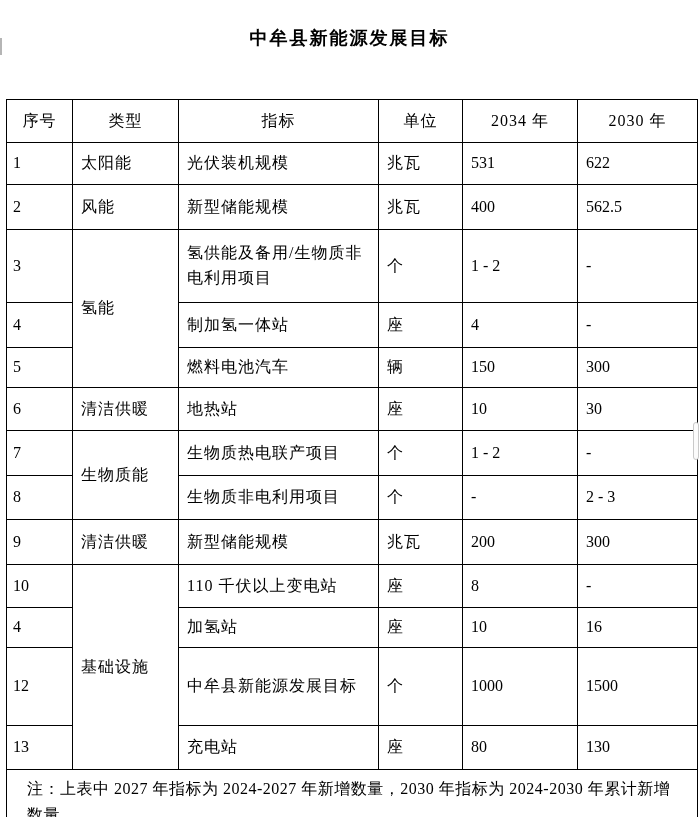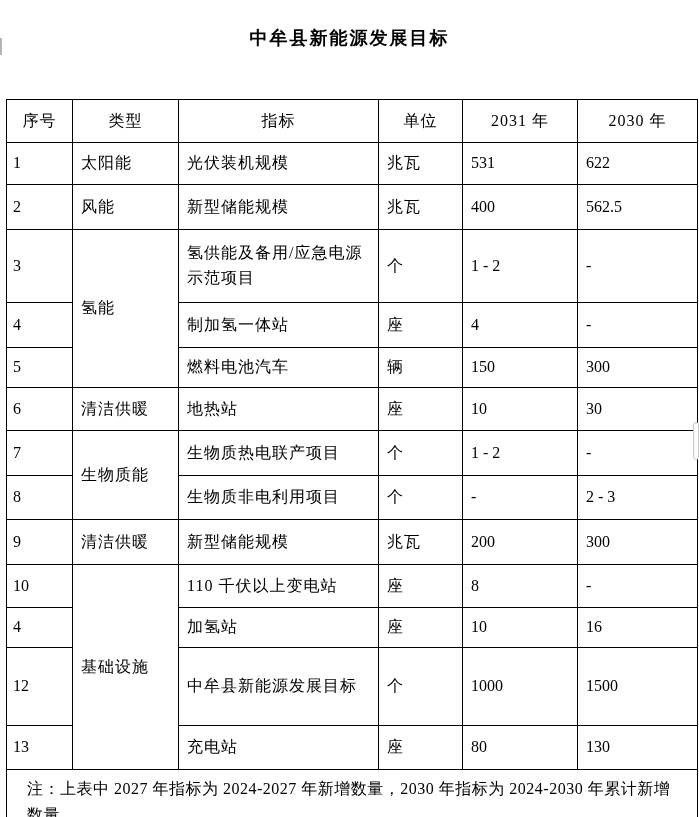--- a/index.html
+++ b/index.html
@@ -89,21 +89,21 @@
     <col style="width:84px">
       <col style="width:115px">
       <col style="width:120px">
   </colgroup>
   <tbody>
     <tr style="height:43px">
       <th>序号</th>
       <th>类型</th>
       <th>指标</th>
       <th>单位</th>
-      <th>2031 年</th>
+      <th>2034 年</th>
       <th>2030 年</th>
     </tr>
 
     <tr style="height:42px">
       <td class="seq">1</td>
       <td>太阳能</td>
       <td>光伏装机规模</td>
       <td>兆瓦</td>
       <td class="num">531</td>
       <td class="num">622</td>
@@ -114,21 +114,21 @@
       <td>风能</td>
       <td>新型储能规模</td>
       <td>兆瓦</td>
       <td class="num">400</td>
       <td class="num">562.5</td>
     </tr>
 
     <tr style="height:73px">
       <td class="seq">3</td>
       <td rowspan="3">氢能</td>
-      <td>氢供能及备用/应急电源示范项目</td>
+      <td>氢供能及备用/生物质非电利用项目</td>
       <td>个</td>
       <td class="num">1 - 2</td>
       <td class="num">-</td>
     </tr>
 
     <tr style="height:45px">
       <td class="seq">4</td>
       <td>制加氢一体站</td>
       <td>座</td>
       <td class="num">4</td>

